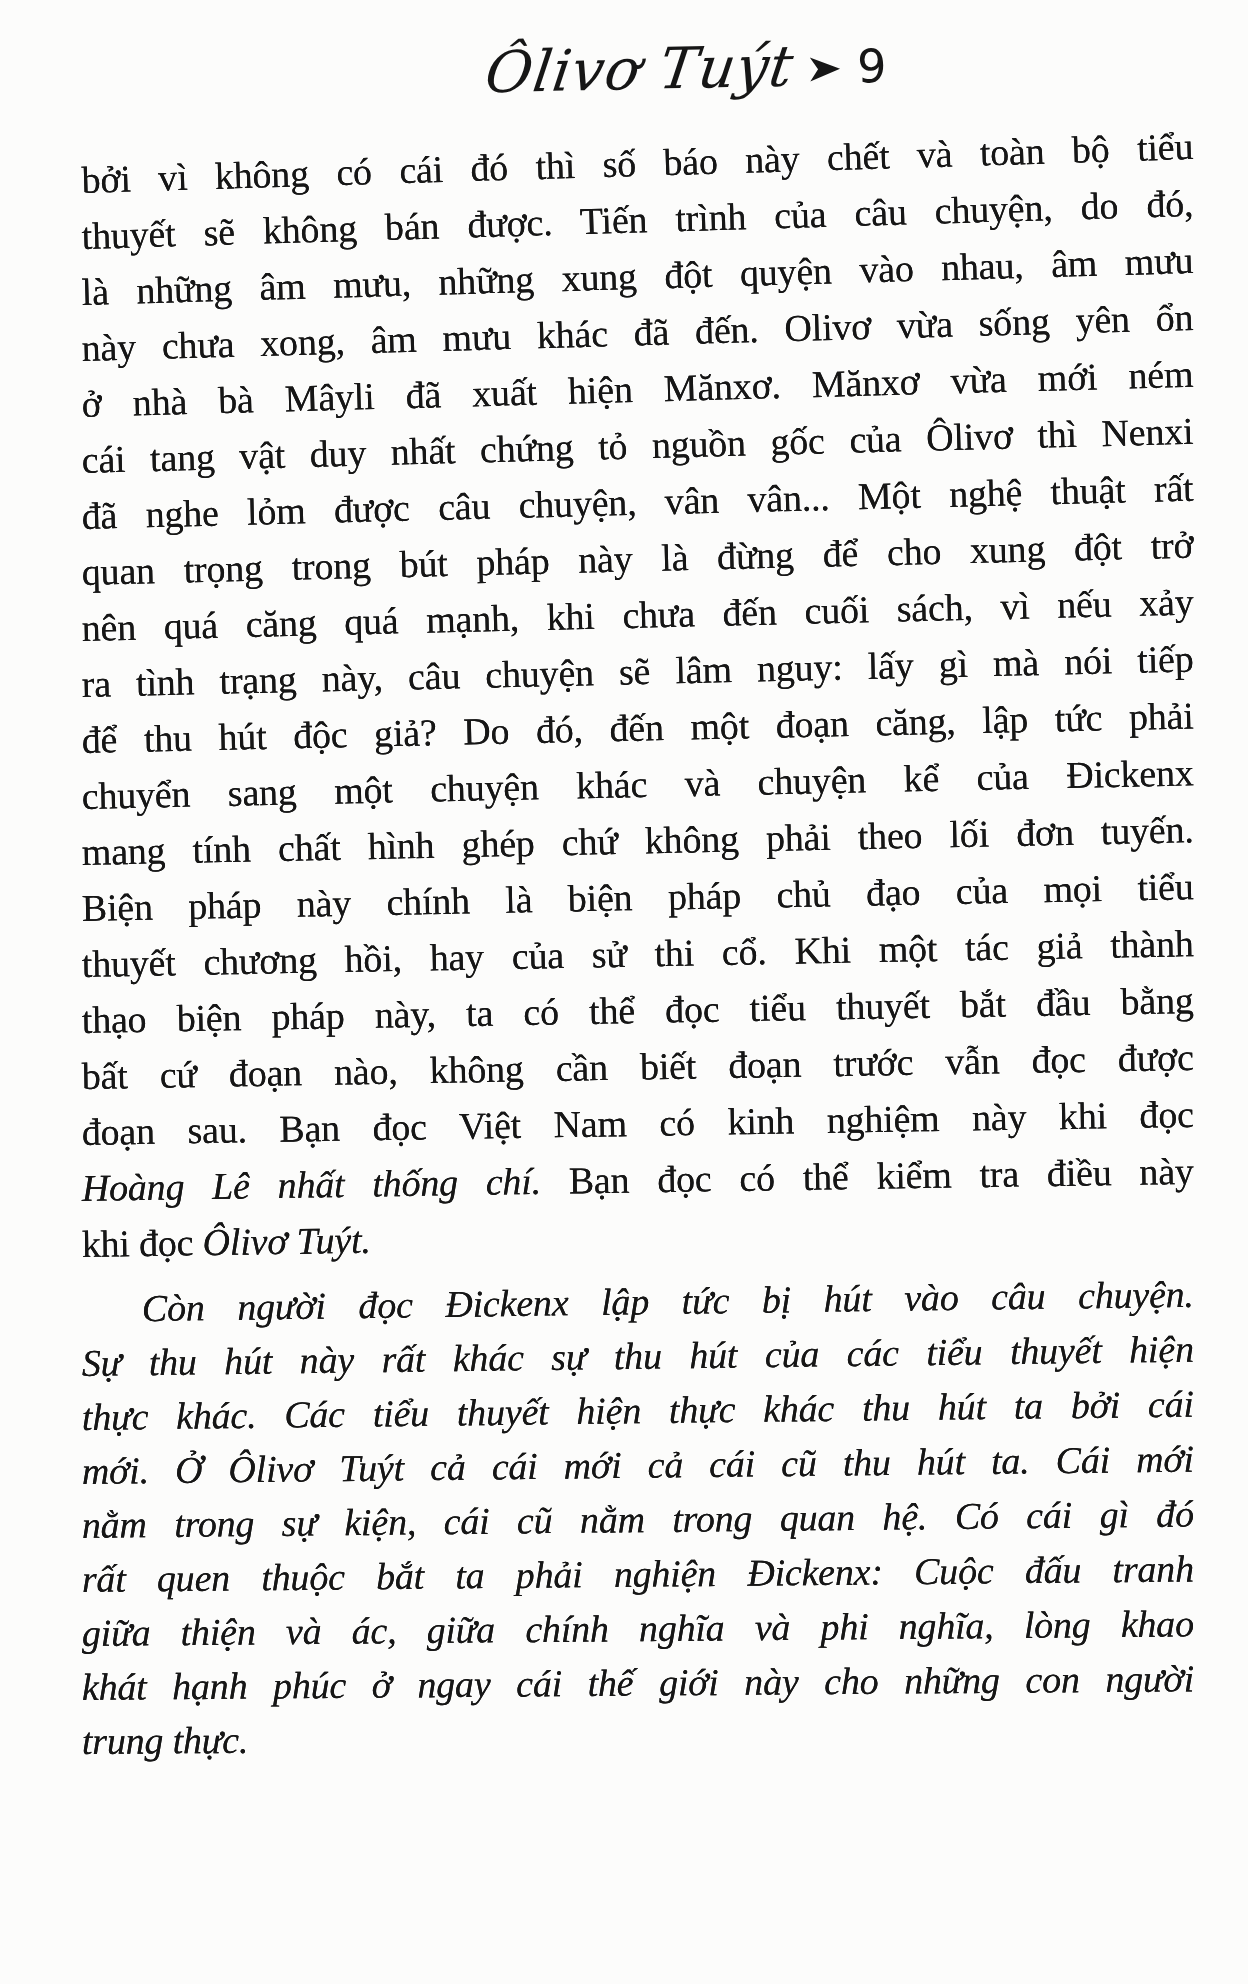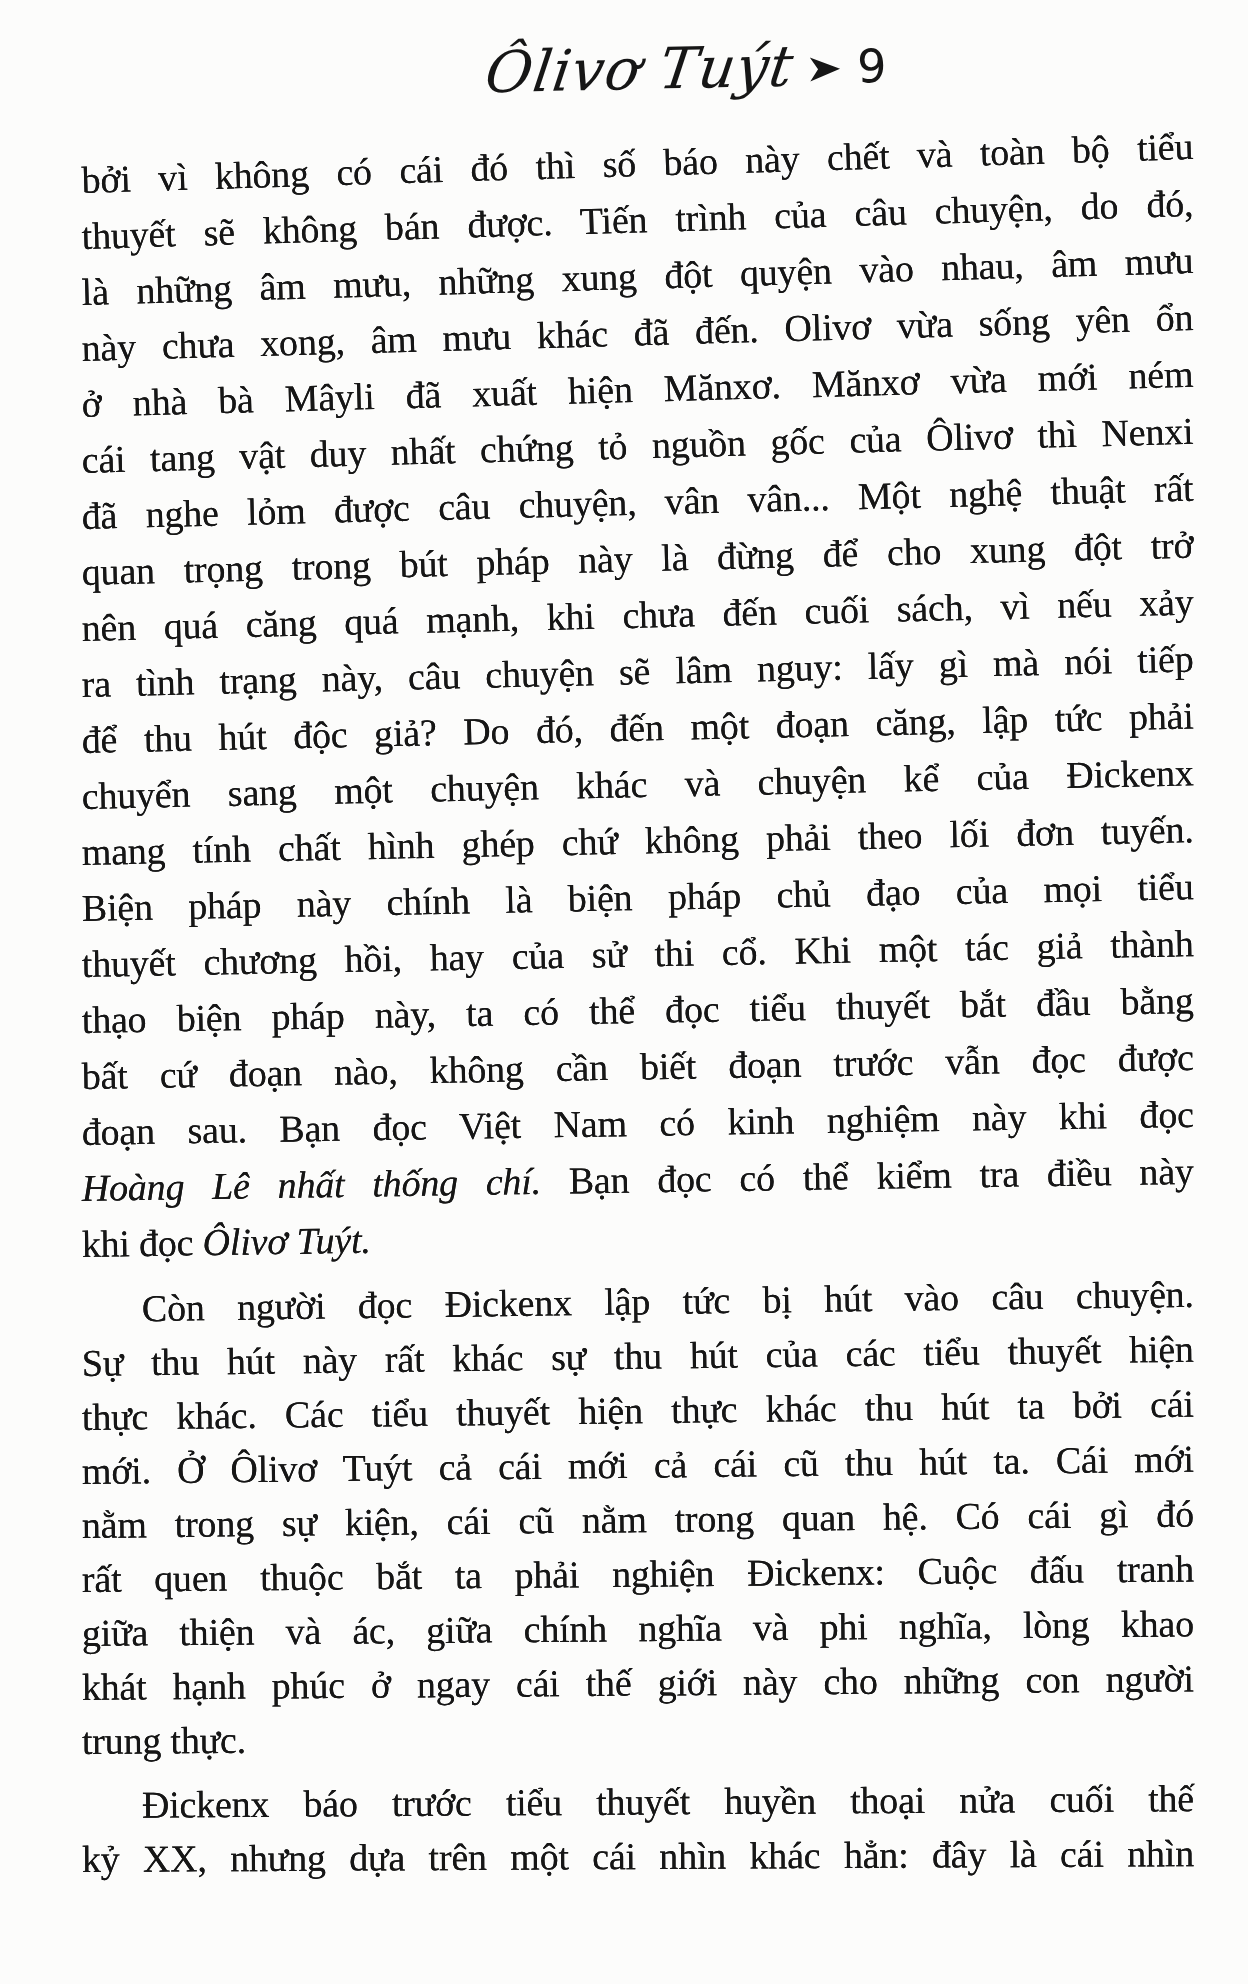--- a/index.html
+++ b/index.html
@@ -23,21 +23,21 @@
   }
   .arrowhead{display:block;margin-top:6px;}
   .arrowhead svg{display:block;}
   .page-num{font-family:"DejaVu Sans",sans-serif;font-size:46px;line-height:1;margin-top:2px;}
   
   .content{
     position:absolute;left:82px;top:152px;width:1112px;
     font-size:38px;letter-spacing:-0.2px;
   }
   .paragraph{margin:0;}
-  .p1,.p2{margin-top:10px;}
+  .p1,.p2{margin-top:10px;font-style:italic;}
   .p0 .line{line-height:56px;}
   .p1 .line,.p2 .line{line-height:54px;}
   .line{
     text-align:justify;text-align-last:justify;
     transform-origin:0% 70%;
     text-shadow:0 0 0.5px currentColor;
     white-space:normal;
   }
   .line.last{text-align-last:left;}
   .line.indent{text-indent:60px;}
@@ -85,19 +85,15 @@
         <div class="line indent" style="transform: rotate(-0.783deg);"><span>Còn người đọc Đickenx lập tức bị hút vào câu chuyện.</span></div>
         <div class="line" style="transform: rotate(-0.735deg);"><span>Sự thu hút này rất khác sự thu hút của các tiểu thuyết hiện</span></div>
         <div class="line" style="transform: rotate(-0.687deg);"><span>thực khác. Các tiểu thuyết hiện thực khác thu hút ta bởi cái</span></div>
         <div class="line" style="transform: rotate(-0.638deg);"><span>mới. Ở Ôlivơ Tuýt cả cái mới cả cái cũ thu hút ta. Cái mới</span></div>
         <div class="line" style="transform: rotate(-0.59deg);"><span>nằm trong sự kiện, cái cũ nằm trong quan hệ. Có cái gì đó</span></div>
         <div class="line" style="transform: rotate(-0.542deg);"><span>rất quen thuộc bắt ta phải nghiện Đickenx: Cuộc đấu tranh</span></div>
         <div class="line" style="transform: rotate(-0.493deg);"><span>giữa thiện và ác, giữa chính nghĩa và phi nghĩa, lòng khao</span></div>
         <div class="line" style="transform: rotate(-0.445deg);"><span>khát hạnh phúc ở ngay cái thế giới này cho những con người</span></div>
         <div class="line last" style="transform: rotate(-0.397deg);"><span>trung thực.</span></div>
       </div>
-      <div class="paragraph p2">
-        <div class="line indent" style="transform: rotate(-0.348deg);"><span>Đickenx báo trước tiểu thuyết huyền thoại nửa cuối thế</span></div>
-        <div class="line" style="transform: rotate(-0.3deg);"><span>kỷ XX, nhưng dựa trên một cái nhìn khác hẳn: đây là cái nhìn</span></div>
-      </div>
     </div>
 
 </div>
 
 </body></html>

